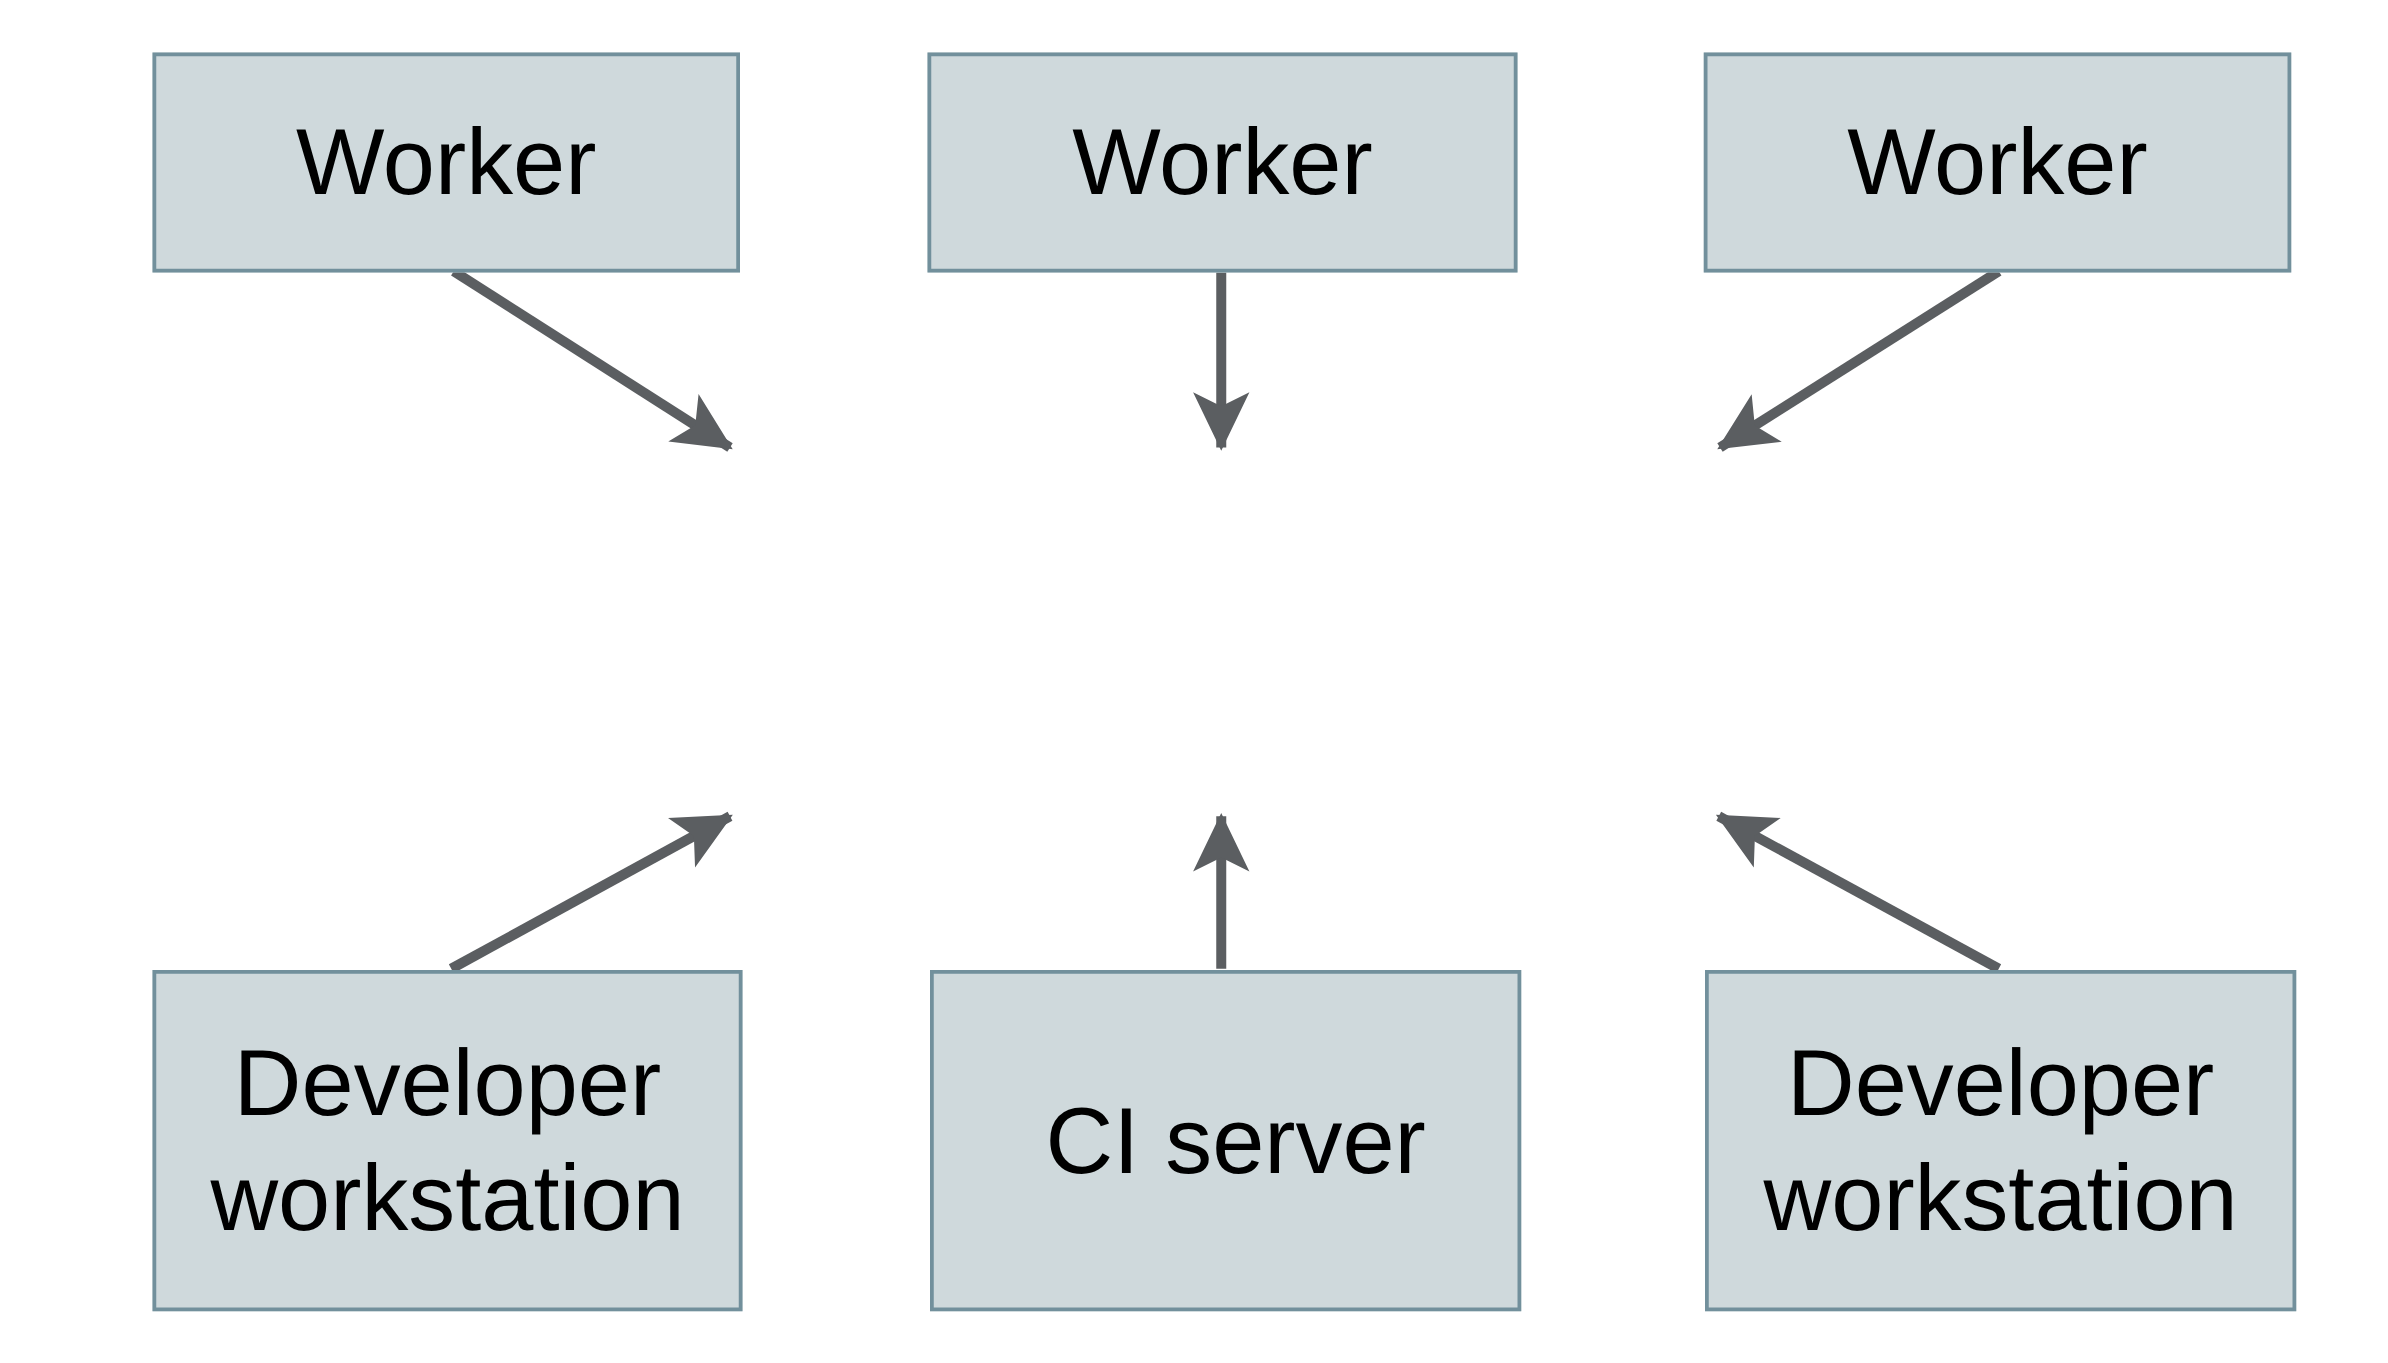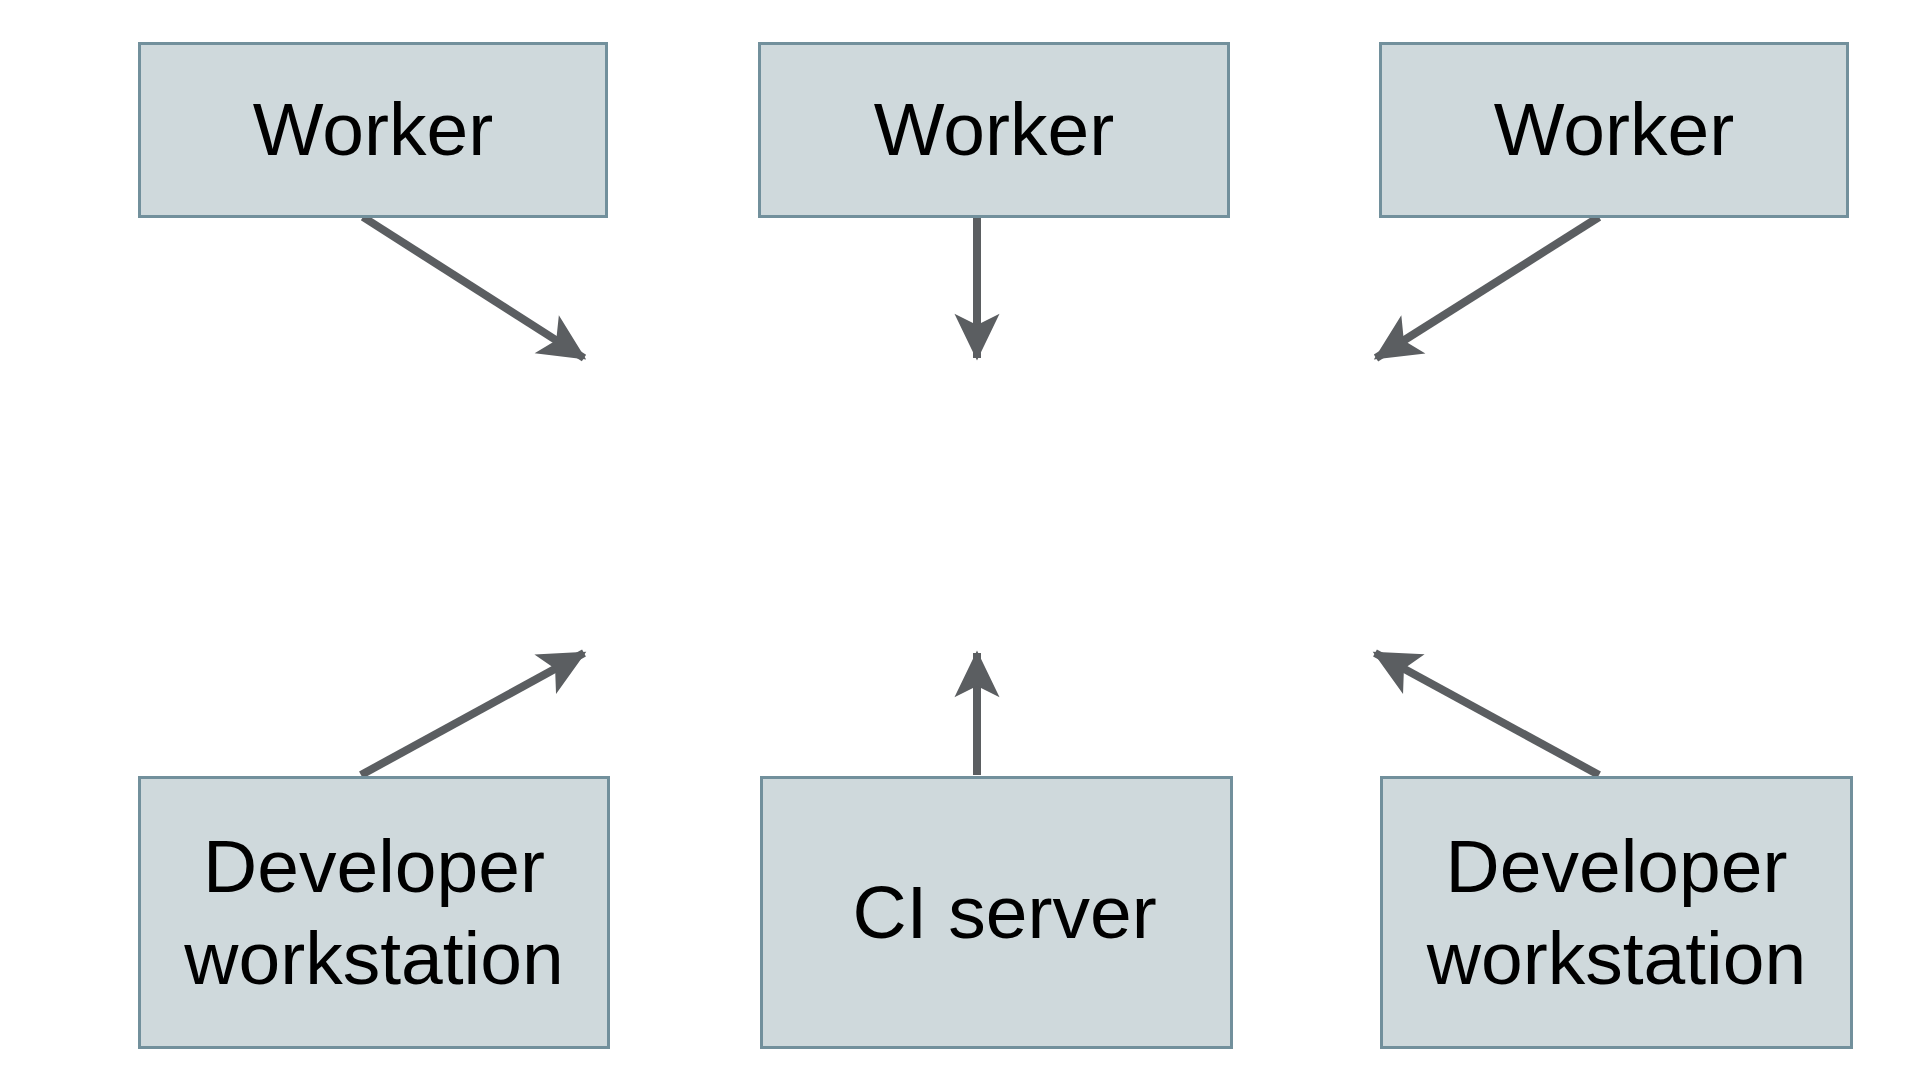--- a/index.html
+++ b/index.html
@@ -20,21 +20,20 @@
     overflow: hidden;
   }
   .node {
     position: absolute;
     background: var(--node-fill);
     border: 3px solid var(--node-border);
     display: flex;
     align-items: center;
     justify-content: center;
     text-align: center;
-    margin-left: 16px;
   }
   .node .label {
     color: var(--text);
     font-size: 75px;
     line-height: 1.22;
     padding: 0 10px;
   }
   
   #n-worker-1 { left: 122px; top: 42px;  width: 470px; height: 176px; }
   #n-worker-2 { left: 742px; top: 42px;  width: 472px; height: 176px; }

